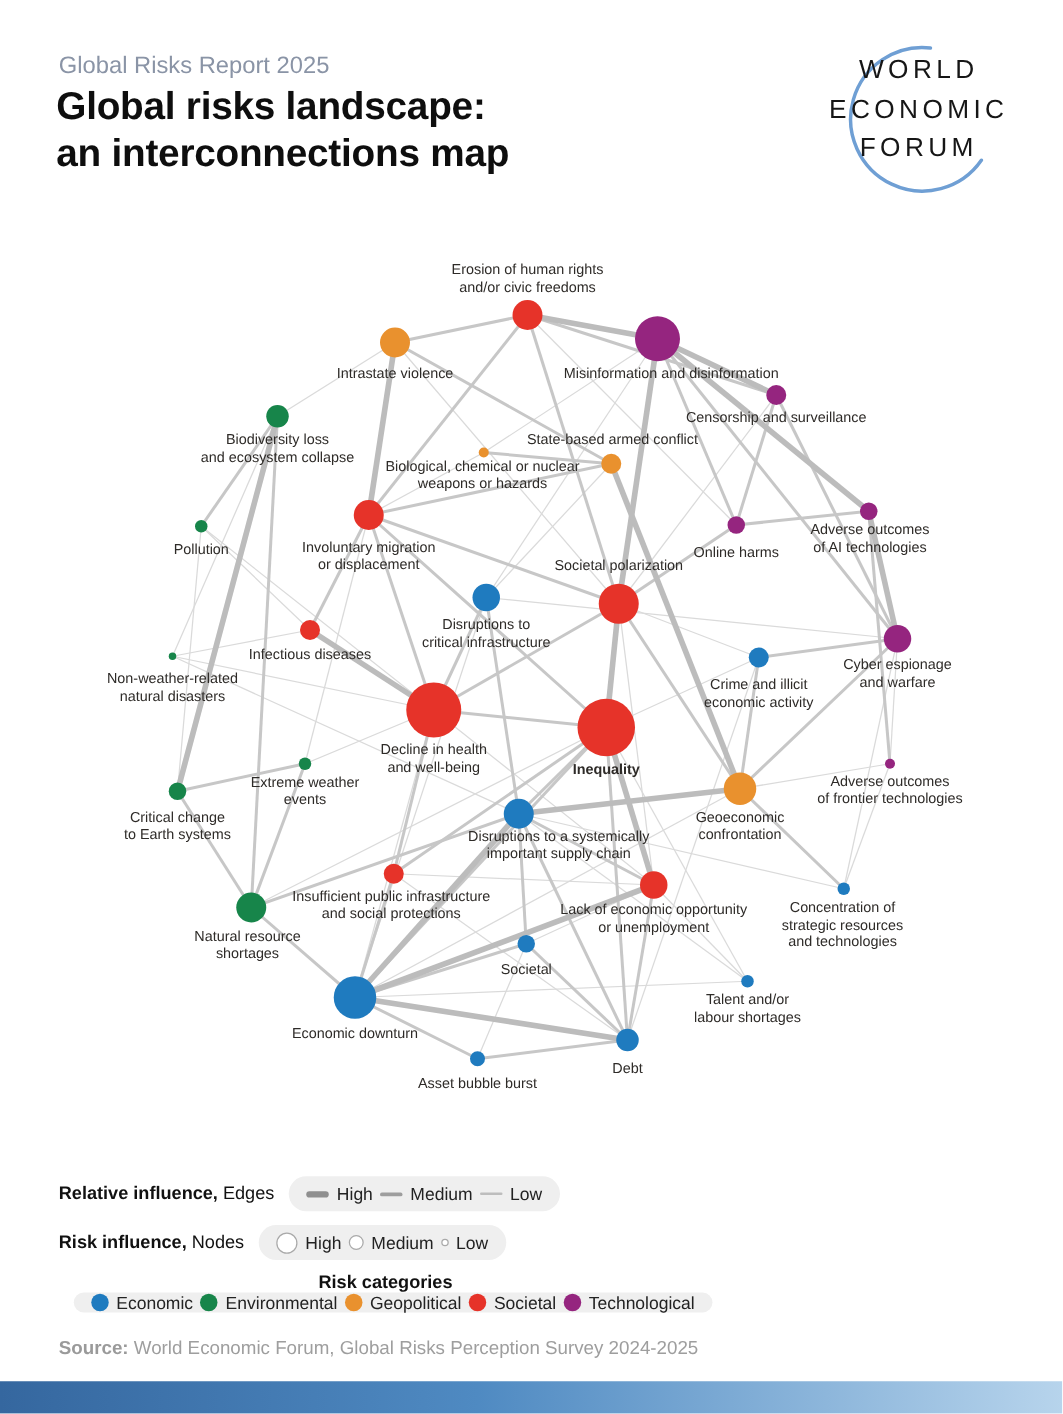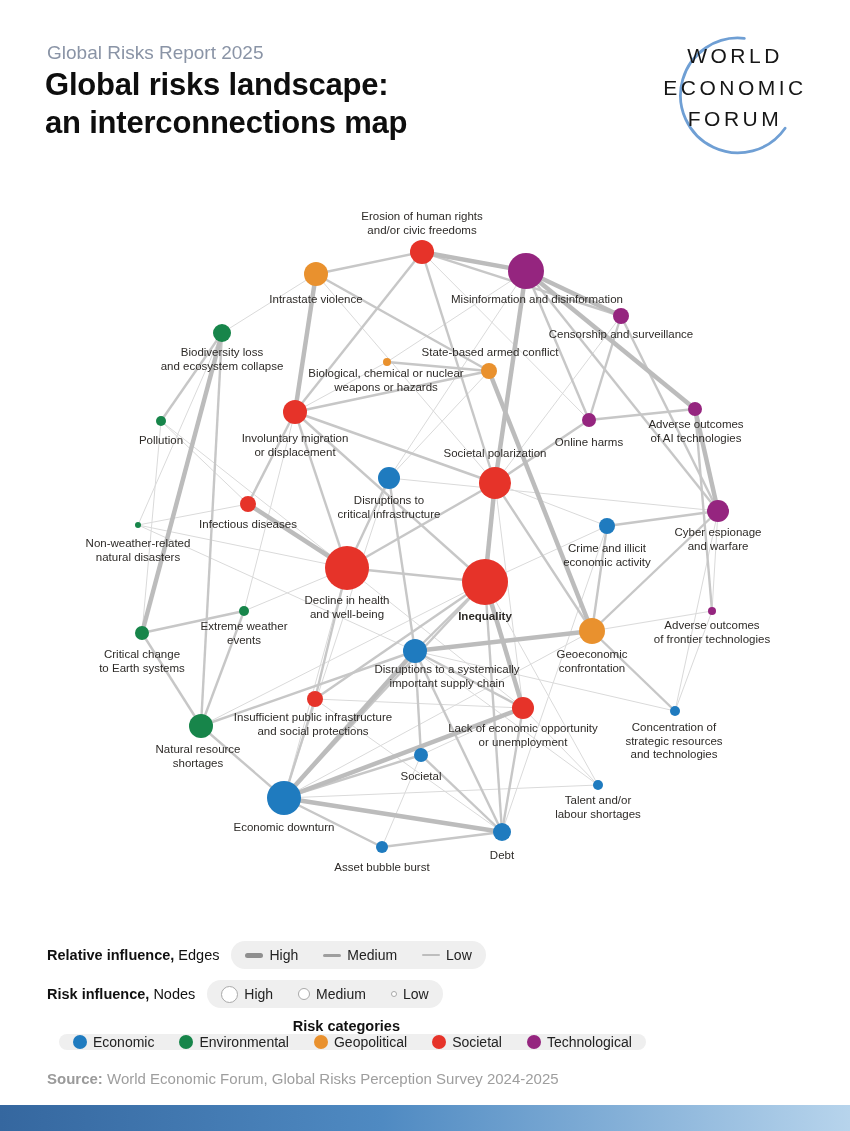--- a/index.html
+++ b/index.html
@@ -17,21 +17,21 @@
   .net{position:absolute;left:0;top:0;width:850px;height:950px;}
   .net svg{position:absolute;left:0;top:0;}
   .nlabel{position:absolute;transform:translate(-50%,-50%);white-space:pre-line;text-align:center;
           font-size:11.5px;line-height:1.18;color:#2e2b28;pointer-events:none;}
 
   
   .legend-row{position:absolute;left:47px;height:30px;display:flex;align-items:center;}
   .lg-label{font-size:14.5px;color:#111;text-align:center;}
   .lg-label b{font-weight:700;}
   .pill{display:inline-flex;background:#efefef;border-radius:15px;height:28px;
-        padding:0 14px;gap:25px;margin-left:12px;}
+        padding:0 14px;gap:6px;margin-left:12px;}
   .li{display:inline-flex;align-items:center;gap:6px;font-size:14px;color:#222;}
   .dash{display:inline-block;width:18px;border-radius:3px;}
   .dash-h{height:5px;background:#8f8f8f;}
   .dash-m{height:3px;background:#9e9e9e;}
   .dash-l{height:1.5px;background:#bdbdbd;}
   .ncirc{display:inline-block;border-radius:50%;border:1.5px solid #a9a9a9;background:#fff;}
   .ncirc-h{width:15px;height:15px;}
   .ncirc-m{width:10px;height:10px;}
   .ncirc-l{width:4px;height:4px;}
   .cdot{display:inline-block;width:14px;height:14px;border-radius:50%;}

